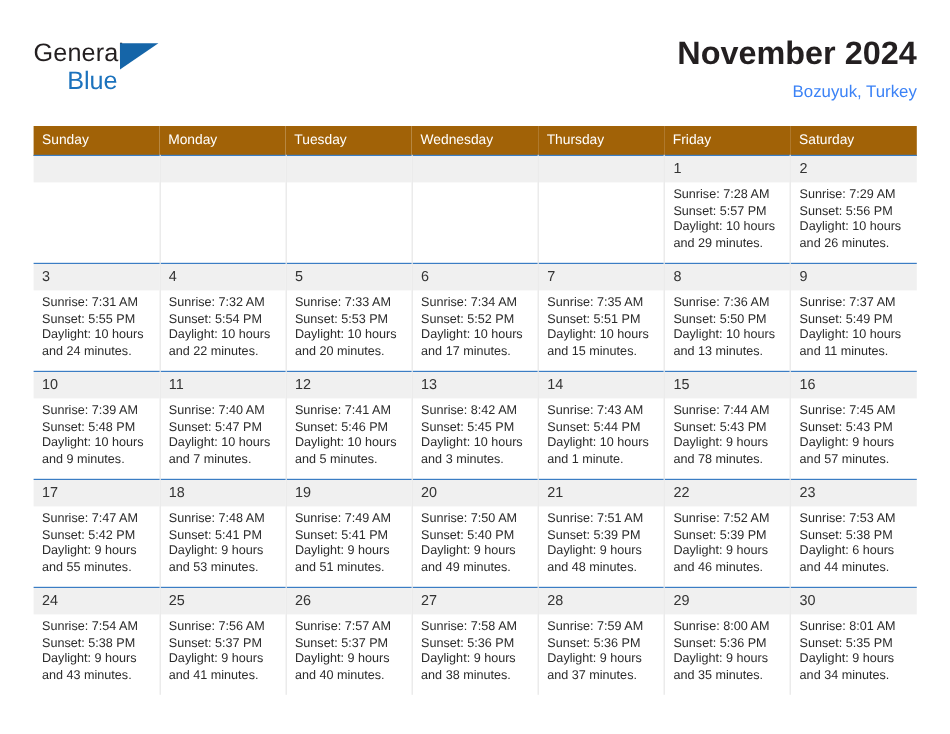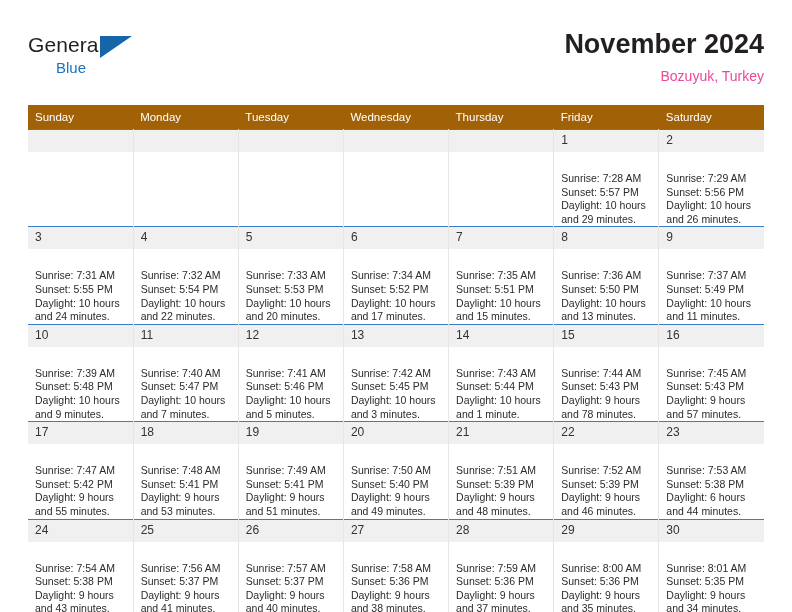--- a/index.html
+++ b/index.html
@@ -38,21 +38,21 @@
     height: 56px;
   }
   .brand-general {
     font-size: 21px;
     letter-spacing: 0.1px;
     color: #231f20;
     line-height: 22px;
     font-family: "Liberation Sans", sans-serif;
   }
   .brand-blue {
-    font-size: 15px;
+    font-size: 21px;
     color: #1b72bd;
     line-height: 22px;
     margin-left: 28px;
     display: block;
     margin-top: 1px;
   }
   .brand-tri {
     position: absolute;
     left: 72px;
     top: 2px;
@@ -70,21 +70,21 @@
   .cal-title {
     font-size: 27px;
     font-weight: bold;
     color: #231f20;
     line-height: 32px;
     white-space: nowrap;
     text-align: center;
   }
   .cal-subtitle {
     font-size: 14px;
-    color: #ec4899;
+    color: #3b82f6;
     line-height: 20px;
     margin-top: 6px;
     white-space: nowrap;
   }
 
   
   .calendar {
     position: absolute;
     left: 28px;
     top: 105px;
@@ -123,21 +123,21 @@
     font-size: 12px;
     color: #333333;
     line-height: 15px;
     padding: 3px 0 4px 7px;
     min-height: 15px;
   }
   td.empty .daynum {
     color: transparent;
   }
   .info {
-    padding: 20px 5px 0 7px;
+    padding: 4px 5px 0 7px;
     font-size: 10.5px;
     line-height: 13.6px;
     color: #2b2b2b;
   }
   .info div {
     white-space: nowrap;
   }
   .info .dl {
     white-space: normal;
   }
@@ -287,21 +287,21 @@
             <div class="daynum">12</div>
             <div class="info">
               <div>Sunrise: 7:41 AM</div>
               <div>Sunset: 5:46 PM</div>
               <div class="dl">Daylight: 10 hours and 5 minutes.</div>
             </div>
           </td>
           <td>
             <div class="daynum">13</div>
             <div class="info">
-              <div>Sunrise: 7:42 AM</div>
+              <div>Sunrise: 8:42 AM</div>
               <div>Sunset: 5:45 PM</div>
               <div class="dl">Daylight: 10 hours and 3 minutes.</div>
             </div>
           </td>
           <td>
             <div class="daynum">14</div>
             <div class="info">
               <div>Sunrise: 7:43 AM</div>
               <div>Sunset: 5:44 PM</div>
               <div class="dl">Daylight: 10 hours and 1 minute.</div>

